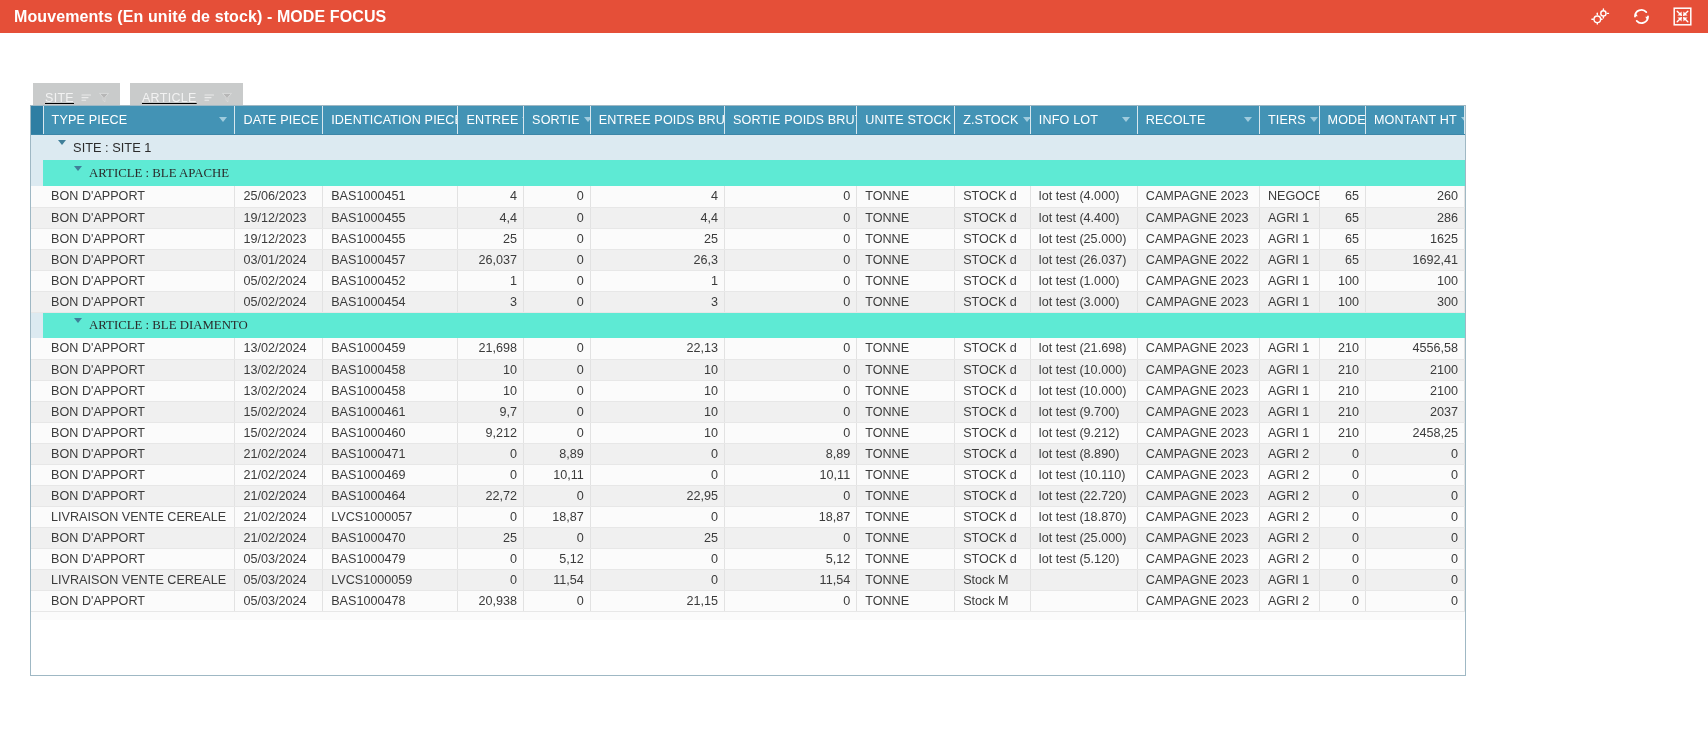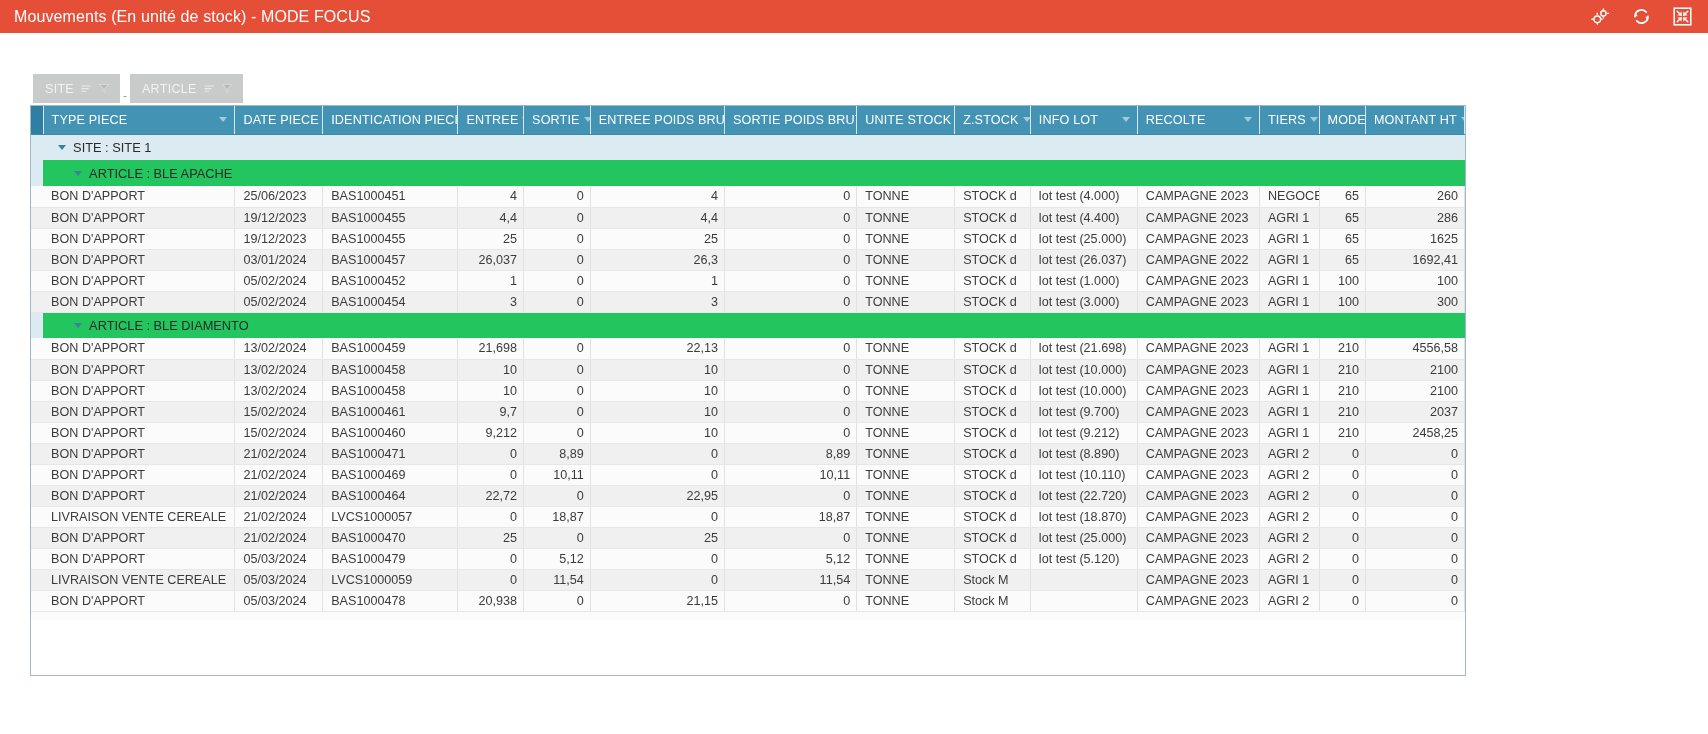--- a/index.html
+++ b/index.html
@@ -15,21 +15,21 @@
     height: 33px;
     background: #e54f38;
     display: flex;
     align-items: center;
     justify-content: space-between;
     padding: 0 16px 0 14px;
   }
   #title-text {
     color: #ffffff;
     font-size: 16px;
-    font-weight: normal;
+    font-weight: bold;
     letter-spacing: .1px;
     white-space: nowrap;
   }
   #titlebar-actions {
     display: flex;
     align-items: center;
     gap: 22px;
   }
   .tb-icon {
     width: 19px; height: 19px;
@@ -42,23 +42,24 @@
   #workspace {
     position: relative;
     width: 1708px;
     height: 701px;
     background: #ffffff;
   }
 
   
   #groupbar {
     position: absolute;
-    left: 33px; top: 41px;
+    left: 33px; top: 50px;
     display: flex;
     align-items: flex-end;
+    text-decoration: underline;
   }
   .chip {
     background: #c9cbcb;
     height: 29px;
     display: flex;
     align-items: center;
     gap: 7px;
     padding: 0 11px 0 12px;
     color: #ffffff;
     font-size: 12.5px;
@@ -146,23 +147,23 @@
 
   
   tr.group-row td {
     background: #dceaf1;
     border-right: none;
     border-bottom: none;
     height: 26px;
     color: #2b2b2b;
     font-size: 12.8px;
   }
-  tr.group-row.lvl2 td.glabel { background: #22c55e; }
+  tr.group-row.lvl2 td.glabel { background: #5eead4; font-family: Liberation Serif, serif; }
   .gcell {
-    display: flex; align-items: center; gap: 7px;
+    display: flex; gap: 7px;
   }
   .gcaret {
     width: 0; height: 0;
     border-left: 4.5px solid transparent;
     border-right: 4.5px solid transparent;
     border-top: 5px solid #3f7f99;
     cursor: pointer;
     flex: 0 0 auto;
   }
   .gpad1 { display:inline-block; width: 0px; }

